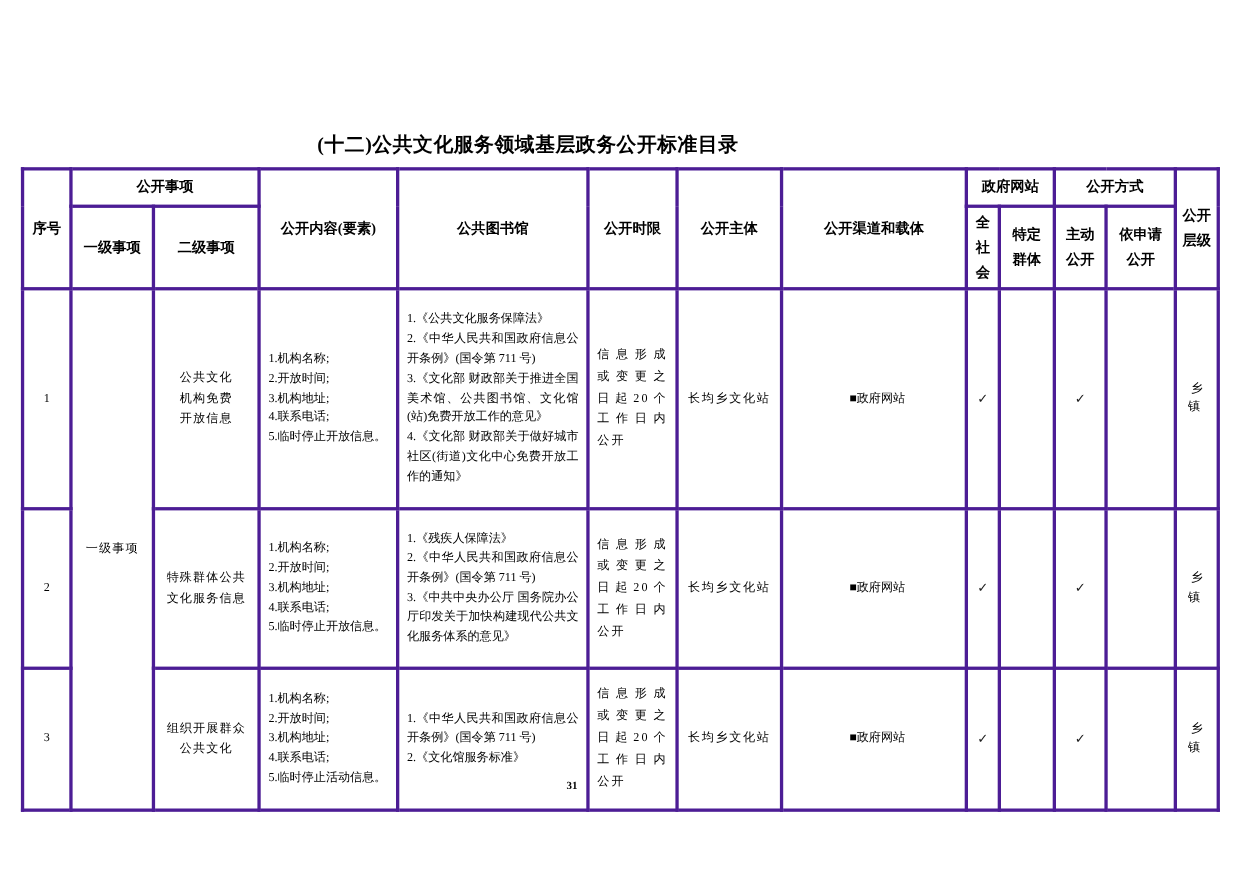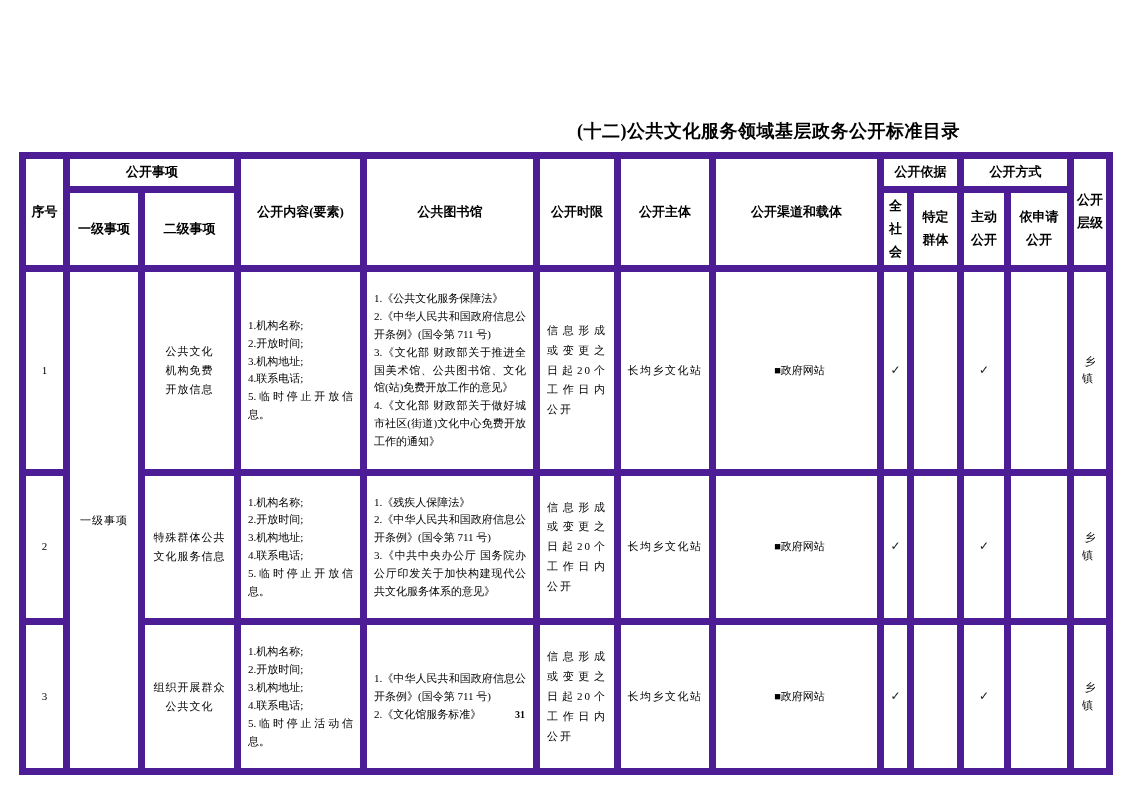--- a/index.html
+++ b/index.html
@@ -6,35 +6,35 @@
   html, body { background: #ffffff; }
   body {
     width: 1122px; height: 793px;
     position: relative;
     font-family: "Liberation Serif", serif;
     color: #000000;
   }
   .doc-title {
     position: absolute;
     top: 119px; left: 0; width: 960px;
-    text-align: right;
+    text-align: center;
     font-size: 18px;
     font-weight: bold;
     letter-spacing: 0.5px;
   }
   table.grid {
     position: absolute;
     left: 19px; top: 152px;
     width: 1087px;
     border-collapse: collapse;
     table-layout: fixed;
     border: 2px solid #404040;
   }
   .grid th, .grid td {
-    border: 7px solid #4c1d95;
+    border: 3px solid #4c1d95;
     vertical-align: middle;
     text-align: center;
     overflow: hidden;
   }
   .grid th {
     font-size: 13px;
     font-weight: bold;
     line-height: 1.75;
     padding: 2px;
     white-space: pre-line;
@@ -93,21 +93,21 @@
   </colgroup>
   <thead>
     <tr class="hr1">
       <th rowspan="2">序号</th>
       <th colspan="2">公开事项</th>
       <th rowspan="2">公开内容(要素)</th>
       <th rowspan="2">公共图书馆</th>
       <th rowspan="2">公开时限</th>
       <th rowspan="2">公开主体</th>
       <th rowspan="2">公开渠道和载体</th>
-      <th colspan="2">公开依据</th>
+      <th colspan="2">政府网站</th>
       <th colspan="2">公开方式</th>
       <th rowspan="2">公开
 层级</th>
     </tr>
     <tr class="hr2">
       <th>一级事项</th>
       <th>二级事项</th>
       <th>全
 社
 会</th>

